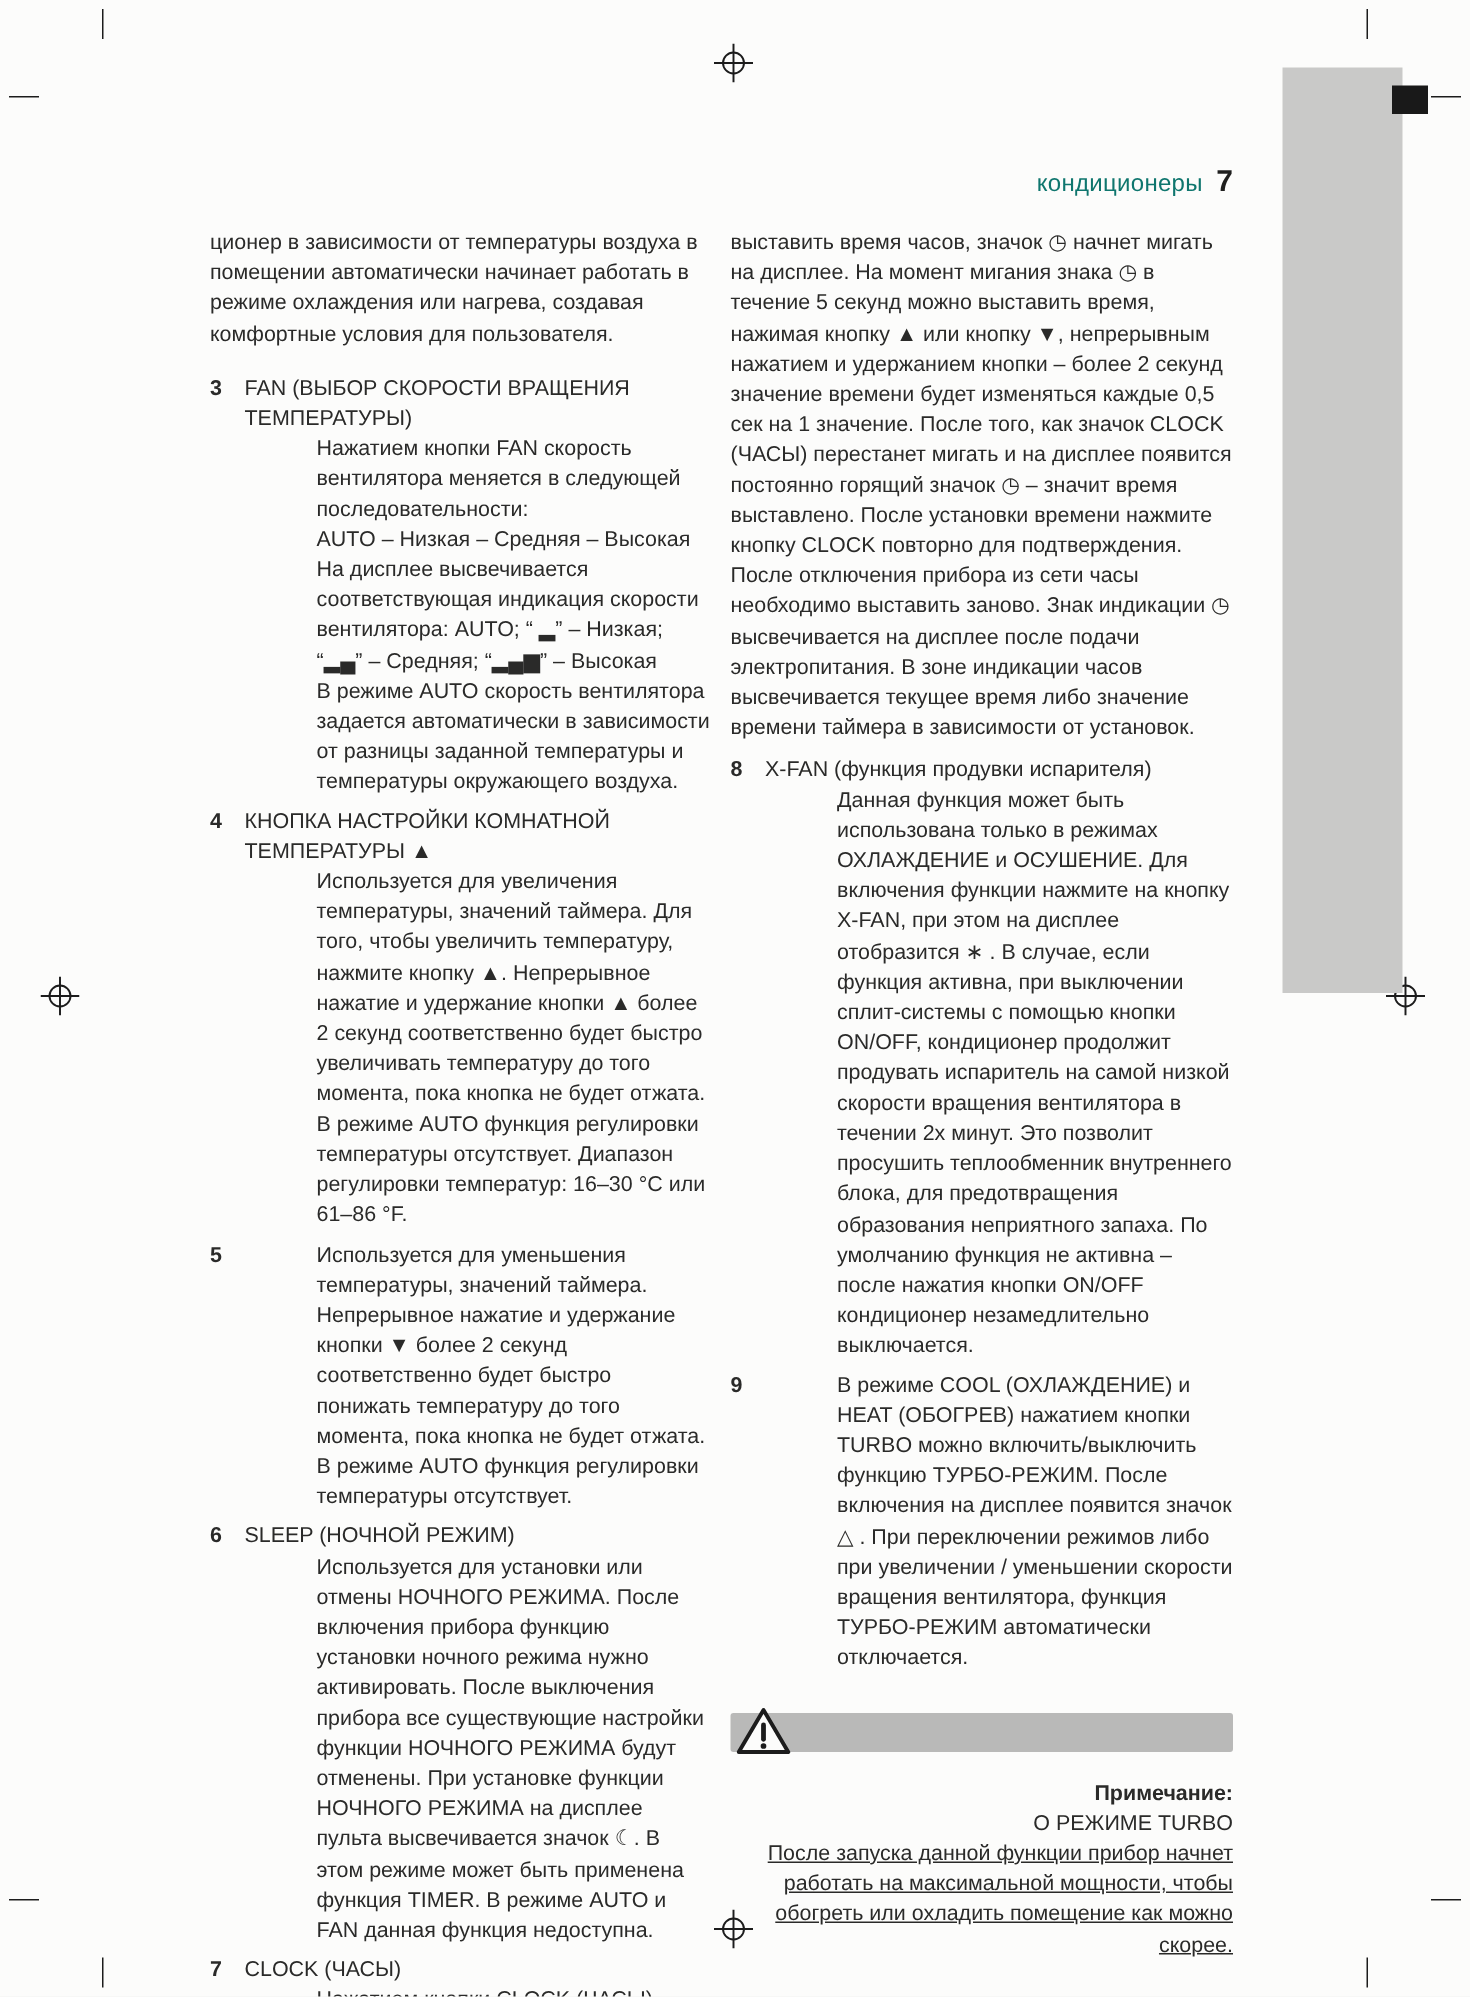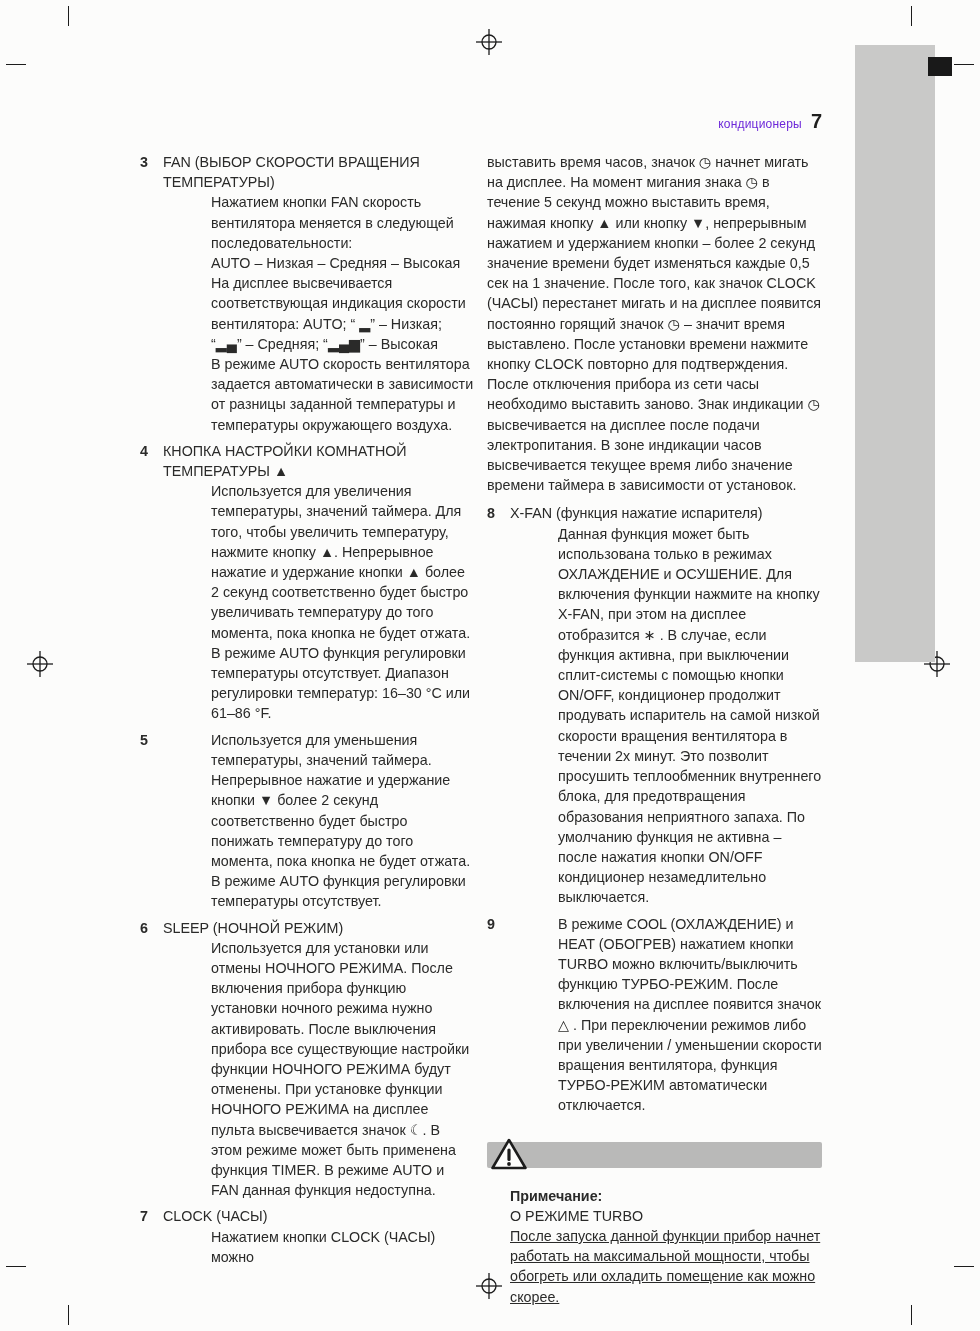--- a/index.html
+++ b/index.html
@@ -17,21 +17,21 @@
   .regmark { position:absolute; width:26px; height:26px; stroke:#1c1c1c; stroke-width:1.3; fill:none; }
   .tick { position:absolute; background:#1c1c1c; }
   .tick.v { width:1px; height:20px; }
   .tick.h { width:20px; height:1px; }
 
   .gray-bar { position:absolute; left:855px; top:45px; width:80px; height:617px; background:#c9c9c8; }
   .black-tab { position:absolute; left:928px; top:57px; width:24px; height:19px; background:#191919; }
 
   
   .header { position:absolute; top:110px; left:487px; width:335px; text-align:right; white-space:nowrap; }
-  .header-title { font-size:12px; color:#6d28d9; letter-spacing:0.2px; }
+  .header-title { font-size:16px; color:#0f766e; letter-spacing:0.2px; }
   .page-num { font-size:20px; font-weight:bold; color:#1f1f1e; margin-left:9px; }
 
   
   .col { position:absolute; top:152px; font-size:14.3px; line-height:20.2px; }
   .col-left  { left:140px; width:334px; }
   .col-right { left:487px; width:335px; }
 
   .intro { margin-bottom:16px; white-space:pre-line; }
   .cont  { margin-bottom:8px;  white-space:pre-line; }
 
@@ -39,21 +39,21 @@
   .item-num { flex:0 0 23px; width:23px; font-weight:bold; }
   .item-content { flex:1; min-width:0; }
   .item-title { }
   .item-body { white-space:pre-line;margin-left:48px; }
 
   
   .warn { position:relative; margin-top:26px; height:26px; background:#b9b9b8; border-radius:2px; }
   .warn-icon { position:absolute; left:3px; top:-5px; width:38px; height:34px; }
 
   
-  .note { margin-top:18px; padding-left:23px; }
+  .note { margin-top:18px; padding-left:23px;text-align:right; }
   .note-title { font-weight:bold; }
   .note-sub { }
   .note-body { white-space:pre-line;text-decoration:underline; }
 </style>
 </head>
 <body>
 
 <div class="page">
 
   <svg class="regmark" style="left:476px; top:29px;" viewBox="0 0 26 26">
@@ -87,20 +87,21 @@
   <div class="tick h" style="left:954px; top:1266px;"></div>
 
   <div class="gray-bar"></div>
   <div class="black-tab"></div>
 
   <div class="header">
     <span class="header-title">кондиционеры</span><span class="page-num">7</span>
   </div>
 
   <div class="col col-left">
+    <p class="intro">ционер в зависимости от температуры воздуха в помещении автоматически начинает работать в режиме охлаждения или нагрева, создавая комфортные условия для пользователя.</p>
 
     <section class="item">
       <div class="item-num">3</div>
       <div class="item-content">
         <div class="item-title">FAN (ВЫБОР СКОРОСТИ ВРАЩЕНИЯ ТЕМПЕРАТУРЫ)</div>
         <div class="item-body">Нажатием кнопки FAN скорость вентилятора меняется в следующей последовательности:
 AUTO – Низкая – Средняя – Высокая
 На дисплее высвечивается соответствующая индикация скорости вентилятора: AUTO; “ ▂” – Низкая;
 “▂▄” – Средняя; “▂▄▆” – Высокая
 В режиме AUTO скорость вентилятора задается автоматически в зависимости от разницы заданной температуры и температуры окружающего воздуха.</div>
@@ -138,21 +139,21 @@
       </div>
     </section>
   </div>
 
   <div class="col col-right">
     <p class="cont">выставить время часов, значок ◷ начнет мигать на дисплее. На момент мигания знака ◷ в течение 5 секунд можно выставить время, нажимая кнопку ▲ или кнопку ▼, непрерывным нажатием и удержанием кнопки – более 2 секунд значение времени будет изменяться каждые 0,5 сек на 1 значение. После того, как значок CLOCK (ЧАСЫ) перестанет мигать и на дисплее появится постоянно горящий значок ◷ – значит время выставлено. После установки времени нажмите кнопку CLOCK повторно для подтверждения. После отключения прибора из сети часы необходимо выставить заново. Знак индикации ◷ высвечивается на дисплее после подачи электропитания. В зоне индикации часов высвечивается текущее время либо значение времени таймера в зависимости от установок.</p>
 
     <section class="item">
       <div class="item-num">8</div>
       <div class="item-content">
-        <div class="item-title">X-FAN (функция нажатие испарителя)</div>
+        <div class="item-title">X-FAN (функция продувки испарителя)</div>
         <div class="item-body">Данная функция может быть использована только в режимах ОХЛАЖДЕНИЕ и ОСУШЕНИЕ. Для включения функции нажмите на кнопку X-FAN, при этом на дисплее отобразится ∗ . В случае, если функция активна, при выключении сплит-системы с помощью кнопки ON/OFF, кондиционер продолжит продувать испаритель на самой низкой скорости вращения вентилятора в течении 2х минут. Это позволит просушить теплообменник внутреннего блока, для предотвращения образования неприятного запаха. По умолчанию функция не активна – после нажатия кнопки ON/OFF кондиционер незамедлительно выключается.</div>
       </div>
     </section>
 
     <section class="item">
       <div class="item-num">9</div>
       <div class="item-content">
         <div class="item-body">В режиме COOL (ОХЛАЖДЕНИЕ) и HEAT (ОБОГРЕВ) нажатием кнопки TURBO можно включить/выключить функцию ТУРБО-РЕЖИМ. После включения на дисплее появится значок △ . При переключении режимов либо при увеличении / уменьшении скорости вращения вентилятора, функция ТУРБО-РЕЖИМ автоматически отключается.</div>
       </div>
     </section>

